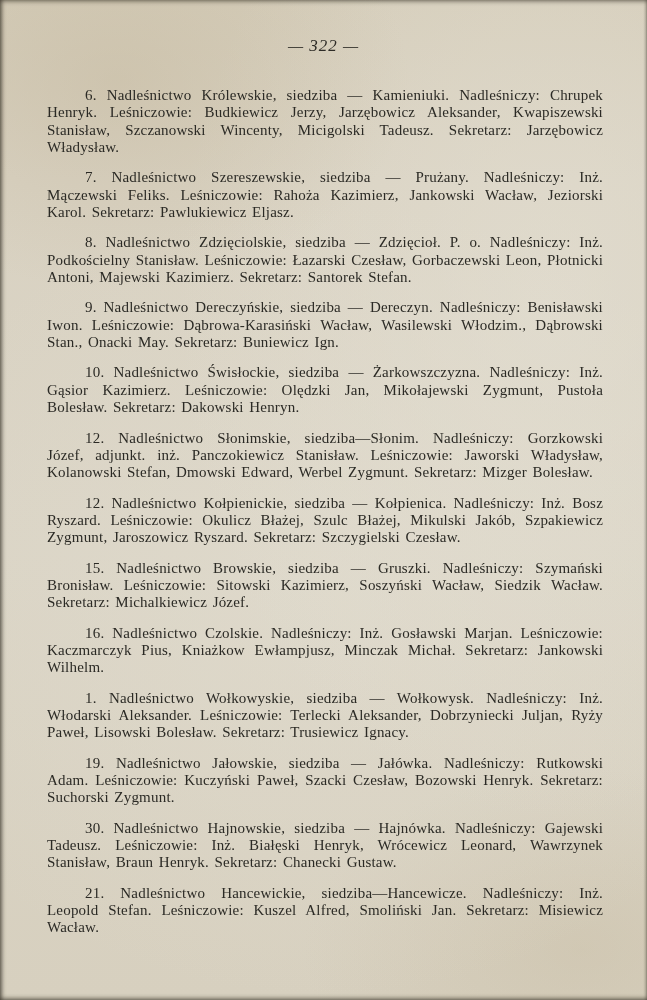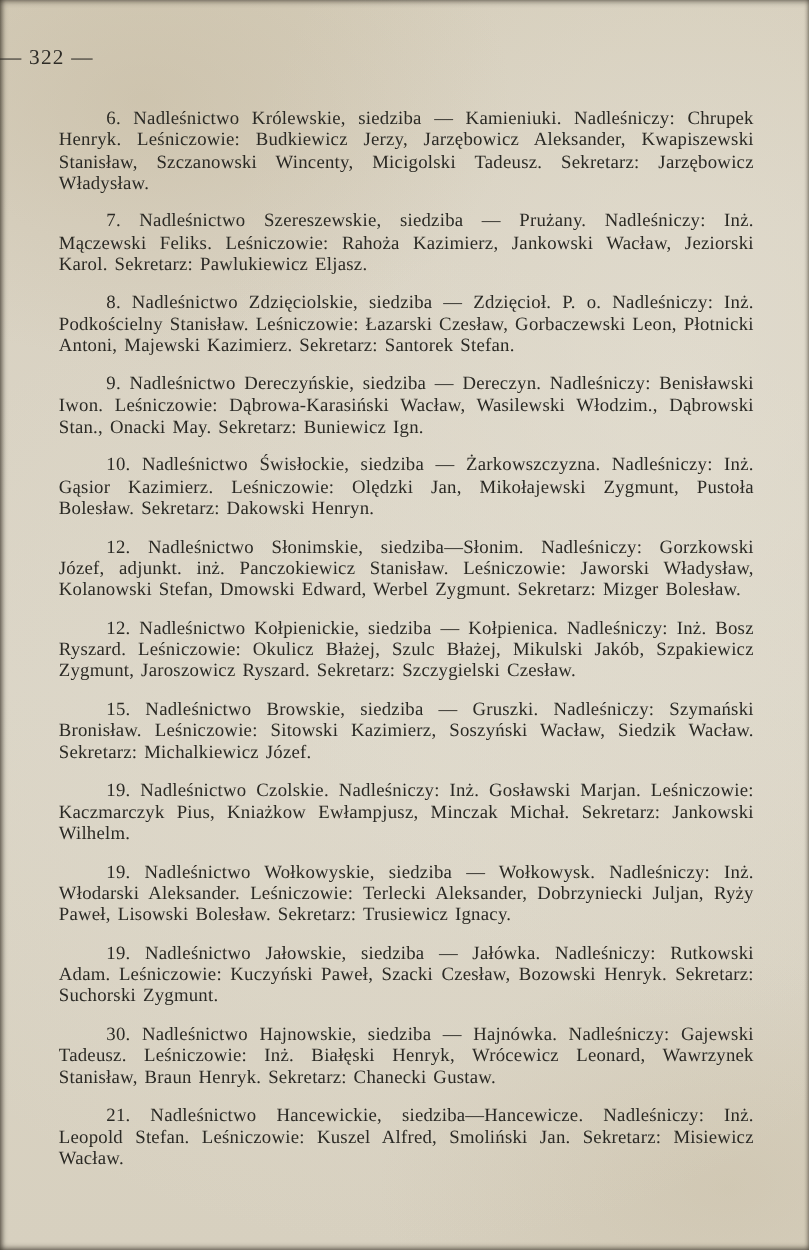--- a/index.html
+++ b/index.html
@@ -28,24 +28,25 @@
       inset 3px 0 4px -1px rgba(40,35,25,0.55),
       inset 0 3px 4px -1px rgba(40,35,25,0.35),
       inset -2px 0 3px -1px rgba(40,35,25,0.25),
       inset 0 -3px 4px -1px rgba(40,35,25,0.45);
   }
   .page-number {
     position: absolute;
     top: 36px;
     left: 0;
     width: 100%;
-    text-align: left;
+    text-align: center;
     font-size: 17px;
     letter-spacing: 1px;
     color: #2e2c27;
+    font-style: italic;
   }
   .body-text {
     position: absolute;
     top: 74px;
     left: 34px;
     width: 582px;
     color: #2b2a25;
     font-size: 15px;
     line-height: 17.35px;
     text-align: justify;
@@ -67,20 +68,20 @@
 
   <div class="body-text">
     <p>6. Nadleśnictwo Królewskie, siedziba — Kamieniuki. Nadleśniczy: Chrupek Henryk. Leśniczowie: Budkiewicz Jerzy, Jarzębowicz Aleksander, Kwapiszewski Stanisław, Szczanowski Wincenty, Micigolski Tadeusz. Sekretarz: Jarzębowicz Władysław.</p>
     <p>7. Nadleśnictwo Szereszewskie, siedziba — Prużany. Nadleśniczy: Inż. Mączewski Feliks. Leśniczowie: Rahoża Kazimierz, Jankowski Wacław, Jeziorski Karol. Sekretarz: Pawlukiewicz Eljasz.</p>
     <p>8. Nadleśnictwo Zdzięciolskie, siedziba — Zdzięcioł. P. o. Nadleśniczy: Inż. Podkościelny Stanisław. Leśniczowie: Łazarski Czesław, Gorbaczewski Leon, Płotnicki Antoni, Majewski Kazimierz. Sekretarz: Santorek Stefan.</p>
     <p>9. Nadleśnictwo Dereczyńskie, siedziba — Dereczyn. Nadleśniczy: Benisławski Iwon. Leśniczowie: Dąbrowa-Karasiński Wacław, Wasilewski Włodzim., Dąbrowski Stan., Onacki May. Sekretarz: Buniewicz Ign.</p>
     <p>10. Nadleśnictwo Świsłockie, siedziba — Żarkowszczyzna. Nadleśniczy: Inż. Gąsior Kazimierz. Leśniczowie: Olędzki Jan, Mikołajewski Zygmunt, Pustoła Bolesław. Sekretarz: Dakowski Henryn.</p>
     <p>12. Nadleśnictwo Słonimskie, siedziba—Słonim. Nadleśniczy: Gorzkowski Józef, adjunkt. inż. Panczokiewicz Stanisław. Leśniczowie: Jaworski Władysław, Kolanowski Stefan, Dmowski Edward, Werbel Zygmunt. Sekretarz: Mizger Bolesław.</p>
     <p>12. Nadleśnictwo Kołpienickie, siedziba — Kołpienica. Nadleśniczy: Inż. Bosz Ryszard. Leśniczowie: Okulicz Błażej, Szulc Błażej, Mikulski Jakób, Szpakiewicz Zygmunt, Jaroszowicz Ryszard. Sekretarz: Szczygielski Czesław.</p>
     <p>15. Nadleśnictwo Browskie, siedziba — Gruszki. Nadleśniczy: Szymański Bronisław. Leśniczowie: Sitowski Kazimierz, Soszyński Wacław, Siedzik Wacław. Sekretarz: Michalkiewicz Józef.</p>
-    <p>19. Nadleśnictwo Czolskie. Nadleśniczy: Inż. Gosławski Marjan. Leśniczowie: Kaczmarczyk Pius, Kniażkow Ewłampjusz, Minczak Michał. Sekretarz: Jankowski Wilhelm.</p>
-    <p>19. Nadleśnictwo Wołkowyskie, siedziba — Wołkowysk. Nadleśniczy: Inż. Włodarski Aleksander. Leśniczowie: Terlecki Aleksander, Dobrzyniecki Juljan, Ryży Paweł, Lisowski Bolesław. Sekretarz: Trusiewicz Ignacy.</p>
+    <p>16. Nadleśnictwo Czolskie. Nadleśniczy: Inż. Gosławski Marjan. Leśniczowie: Kaczmarczyk Pius, Kniażkow Ewłampjusz, Minczak Michał. Sekretarz: Jankowski Wilhelm.</p>
+    <p>1. Nadleśnictwo Wołkowyskie, siedziba — Wołkowysk. Nadleśniczy: Inż. Włodarski Aleksander. Leśniczowie: Terlecki Aleksander, Dobrzyniecki Juljan, Ryży Paweł, Lisowski Bolesław. Sekretarz: Trusiewicz Ignacy.</p>
     <p>19. Nadleśnictwo Jałowskie, siedziba — Jałówka. Nadleśniczy: Rutkowski Adam. Leśniczowie: Kuczyński Paweł, Szacki Czesław, Bozowski Henryk. Sekretarz: Suchorski Zygmunt.</p>
     <p>30. Nadleśnictwo Hajnowskie, siedziba — Hajnówka. Nadleśniczy: Gajewski Tadeusz. Leśniczowie: Inż. Białęski Henryk, Wrócewicz Leonard, Wawrzynek Stanisław, Braun Henryk. Sekretarz: Chanecki Gustaw.</p>
     <p>21. Nadleśnictwo Hancewickie, siedziba—Hancewicze. Nadleśniczy: Inż. Leopold Stefan. Leśniczowie: Kuszel Alfred, Smoliński Jan. Sekretarz: Misiewicz Wacław.</p>
   </div>
 
 </div>
 
 </body></html>

